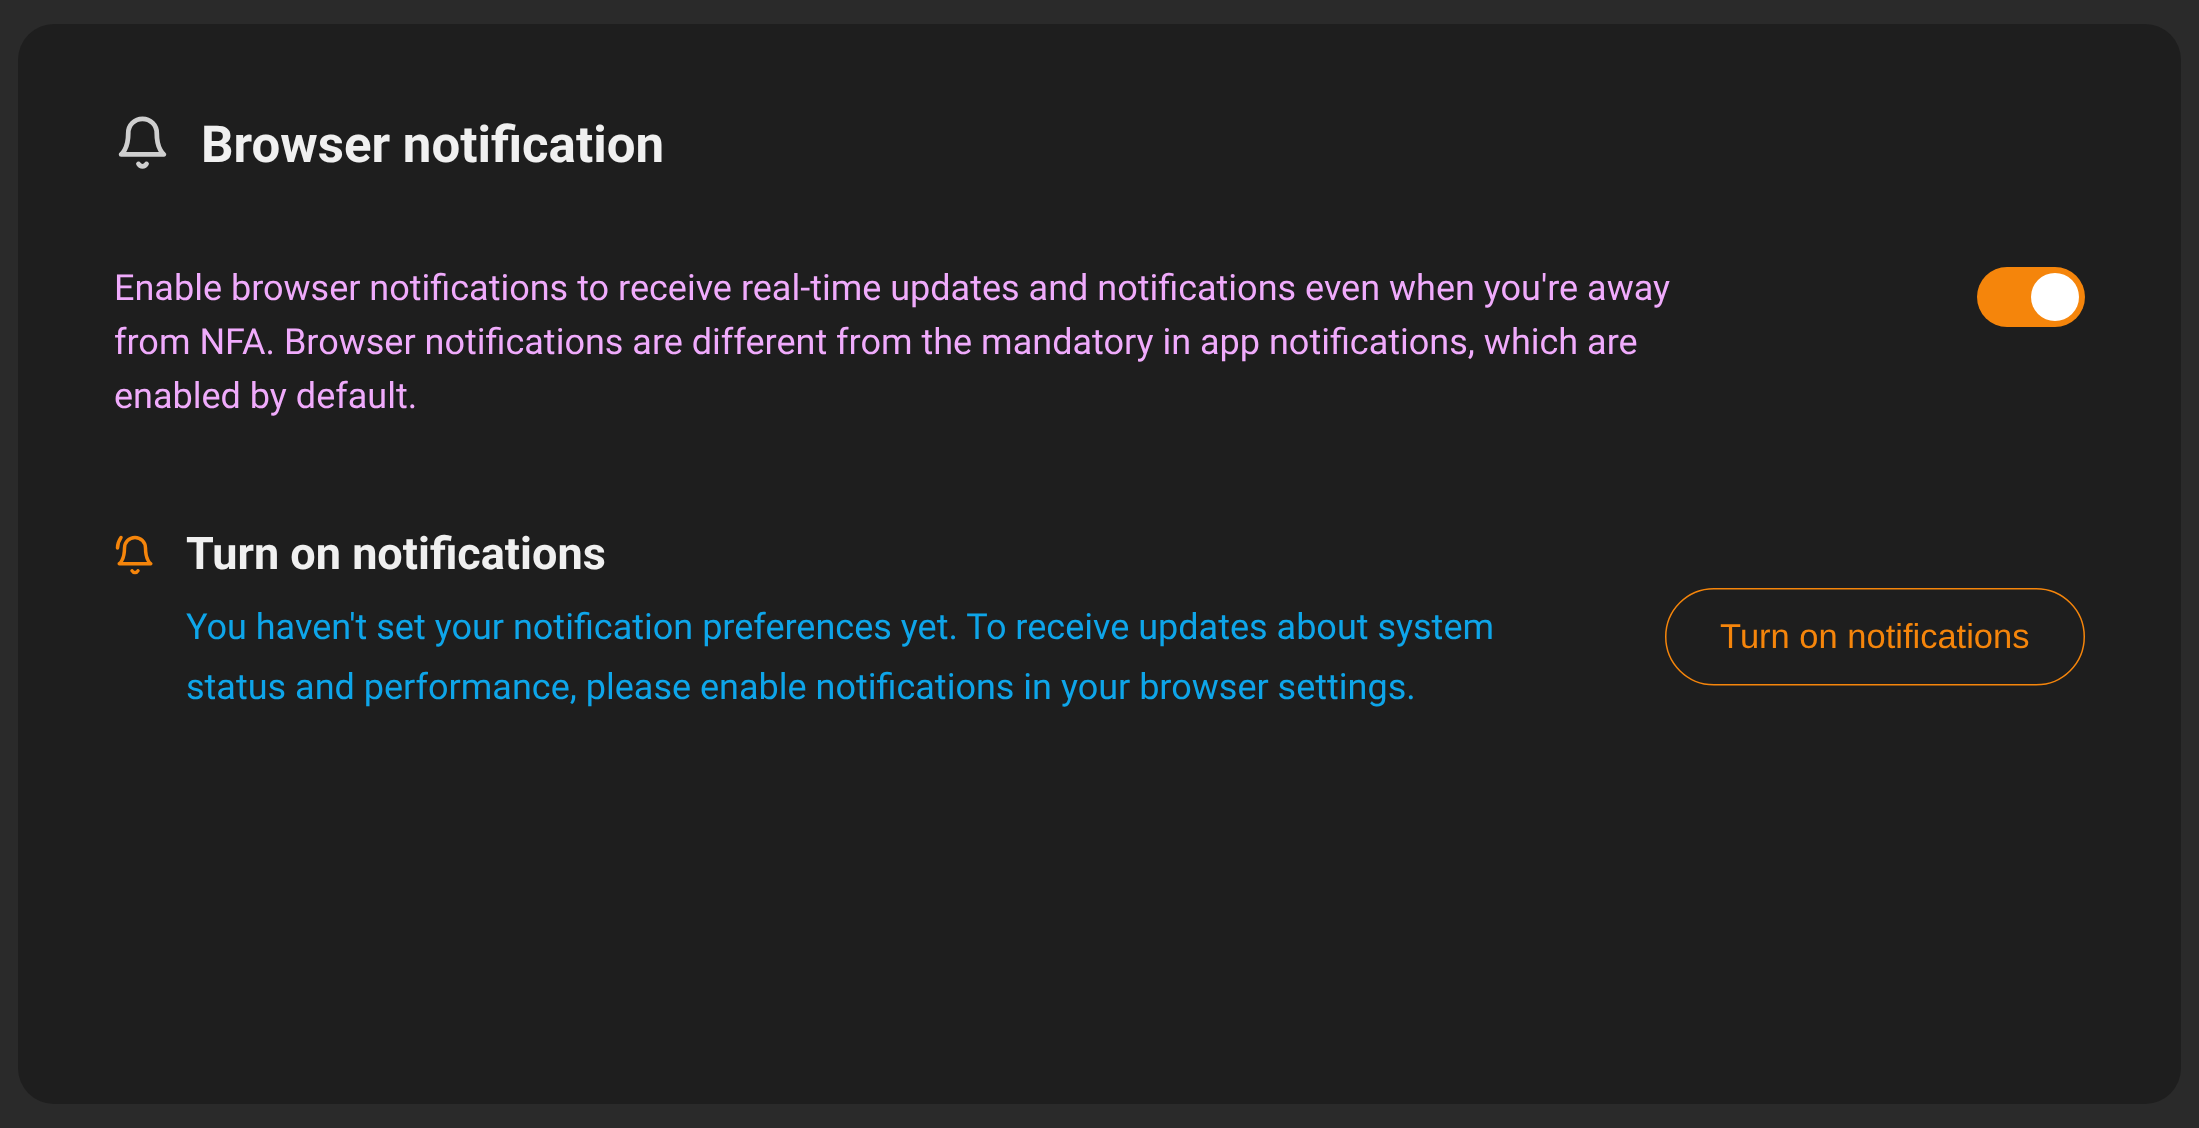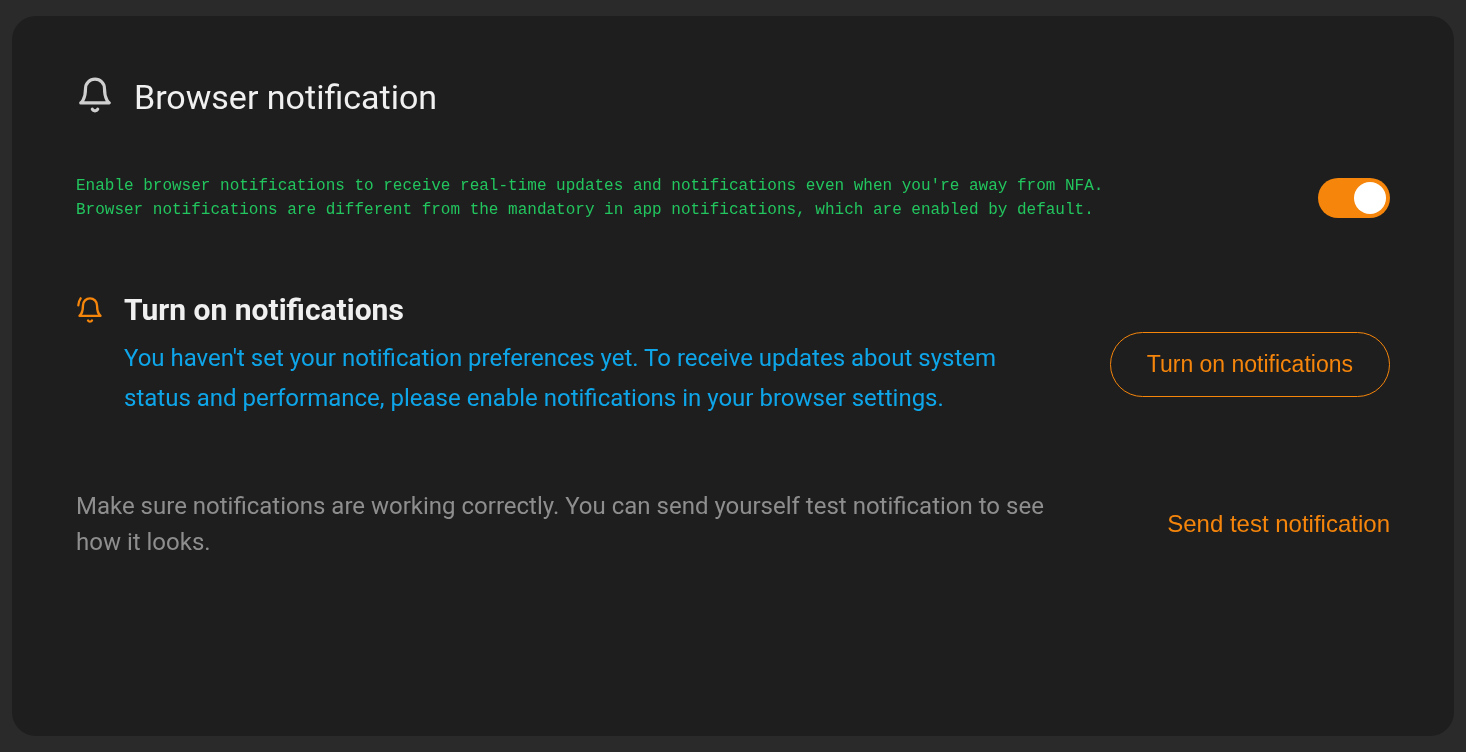--- a/index.html
+++ b/index.html
@@ -28,34 +28,33 @@
       margin-bottom: 56px;
     }
     .header svg {
       width: 38px;
       height: 38px;
       stroke: #cfcfcf;
     }
     .header-title {
       color: #f0f0f0;
       font-size: 34px;
-      font-weight: 400;
+      font-weight: 700;
     }
     .row {
       display: flex;
       align-items: flex-start;
       justify-content: space-between;
       gap: 60px;
     }
     .description {
-      color: #22c55e;
-      font-size: 16px;
+      color: #f0abfc;
+      font-size: 24px;
       line-height: 1.5;
       max-width: 1060px;
-      font-family: Liberation Mono, monospace;
     }
     .toggle {
       width: 72px;
       height: 40px;
       background: #f5850b;
       border-radius: 20px;
       position: relative;
       flex-shrink: 0;
       cursor: pointer;
       margin-top: 4px;
@@ -166,17 +165,13 @@
         </svg>
       </span>
       <div class="section-text">
         <h2 class="section-title">Turn on notifications</h2>
         <p class="section-desc">You haven't set your notification preferences yet. To receive updates about system status and performance, please enable notifications in your browser settings.</p>
       </div>
     </div>
     <button class="outline-btn">Turn on notifications</button>
   </div>
 
-  <div class="test-row">
-    <p class="test-desc">Make sure notifications are working correctly. You can send yourself test notification to see how it looks.</p>
-    <button class="link-btn">Send test notification</button>
-  </div>
 </div>
 
 </body></html>

